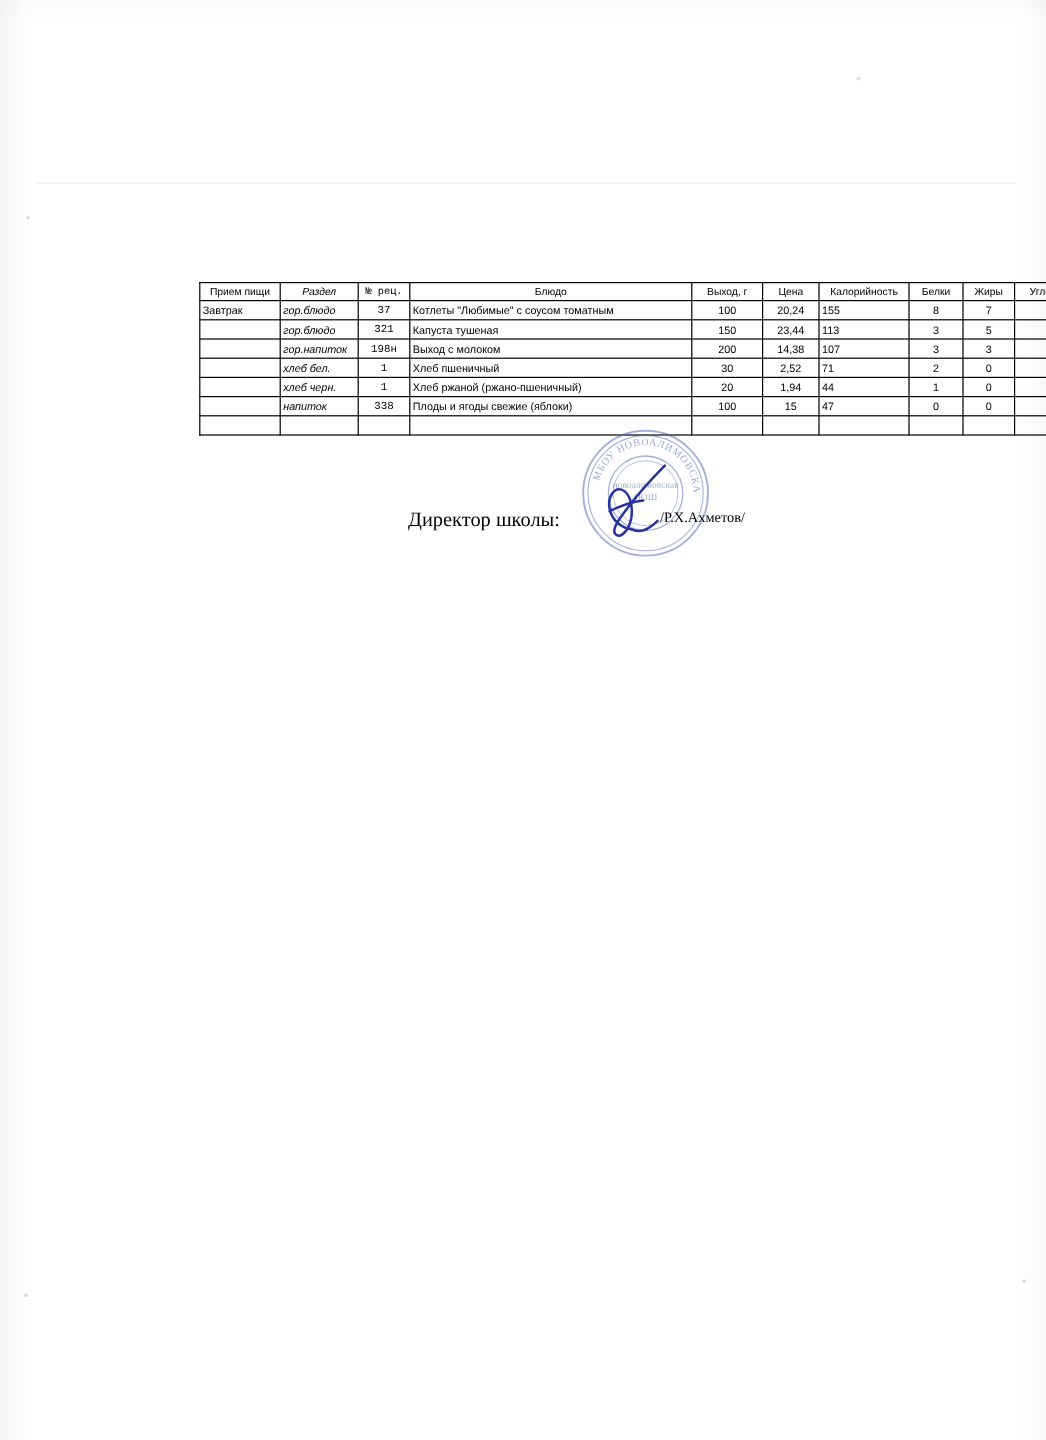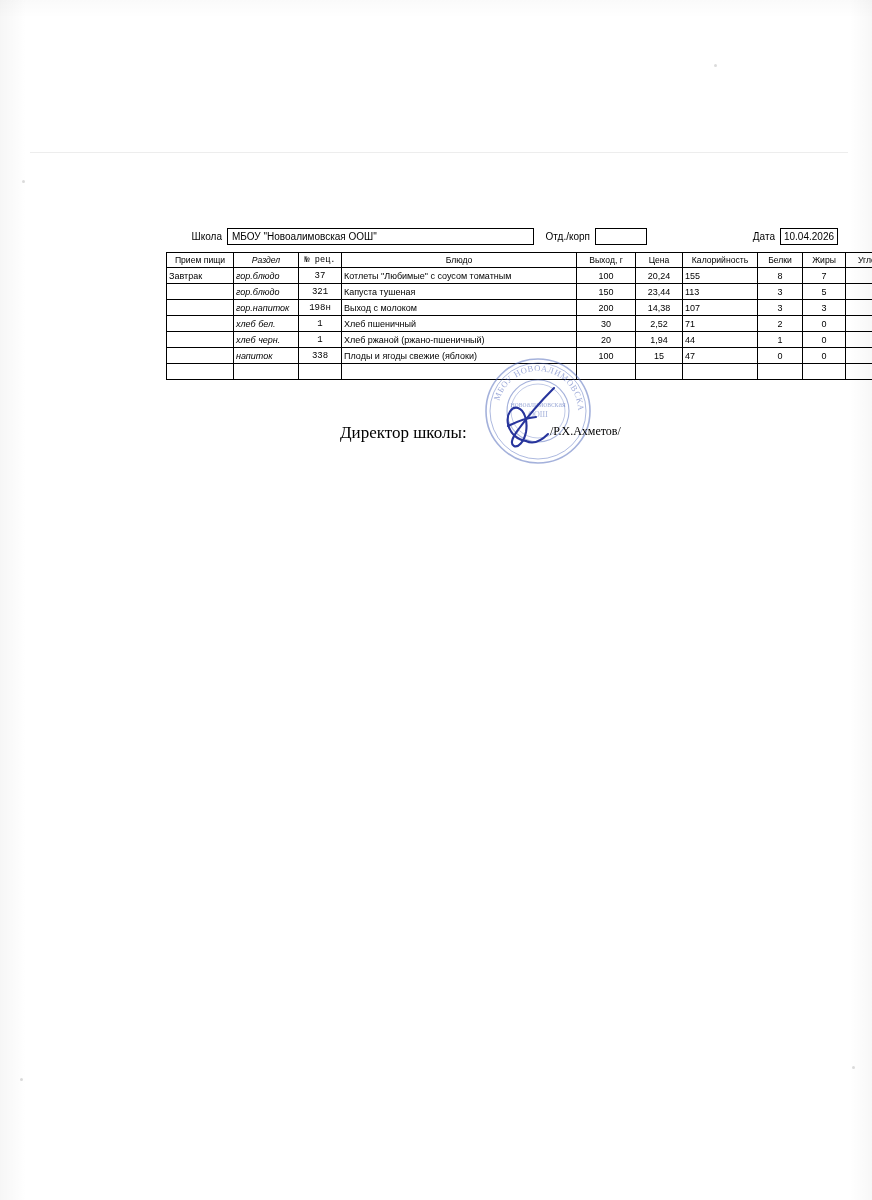--- a/index.html
+++ b/index.html
@@ -167,29 +167,20 @@
 
 <div class="page-scan"></div>
 <div class="scan-line"></div>
 <div class="speck" style="left:714px;top:64px;width:3px;height:3px;"></div>
 <div class="speck" style="left:22px;top:180px;width:3px;height:3px;"></div>
 <div class="speck" style="left:20px;top:1078px;width:3px;height:3px;"></div>
 <div class="speck" style="left:852px;top:1066px;width:3px;height:3px;"></div>
 
 <div class="doc">
 
-  <div class="hdr">
-    <div class="hdr-label" style="width:56px;">Школа</div>
-    <div class="box school-box">МБОУ "Новоалимовская ООШ"</div>
-    <div class="hdr-label korp-label">Отд./корп</div>
-    <div class="box korp-box"></div>
-    <div class="spacer-flex"></div>
-    <div class="hdr-label date-label">Дата</div>
-    <div class="box date-box">10.04.2026</div>
-  </div>
 
   <table class="menu">
     <thead>
       <tr>
         <th class="c-meal">Прием пищи</th>
         <th class="c-sect">Раздел</th>
         <th class="c-rec">№ рец.</th>
         <th class="c-dish">Блюдо</th>
         <th class="c-out">Выход, г</th>
         <th class="c-price">Цена</th>

